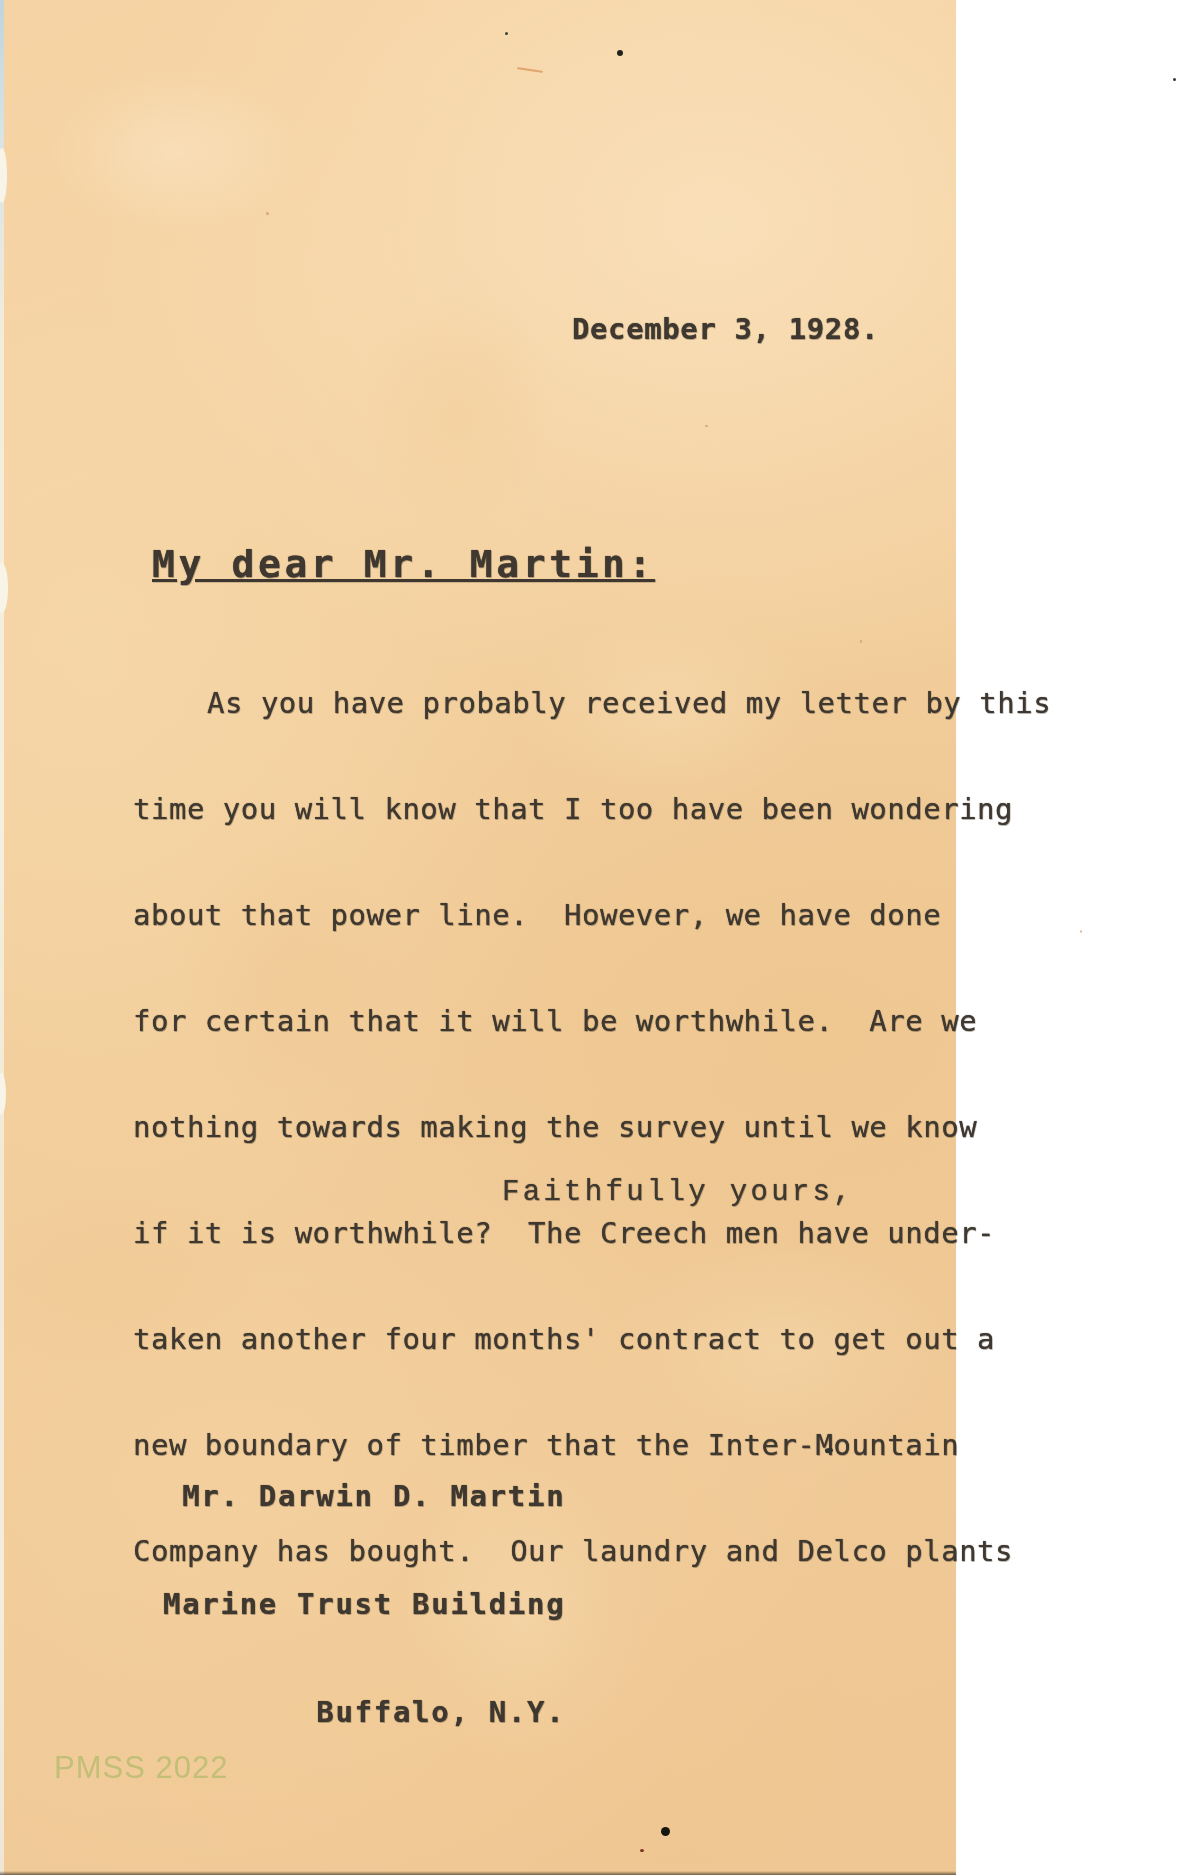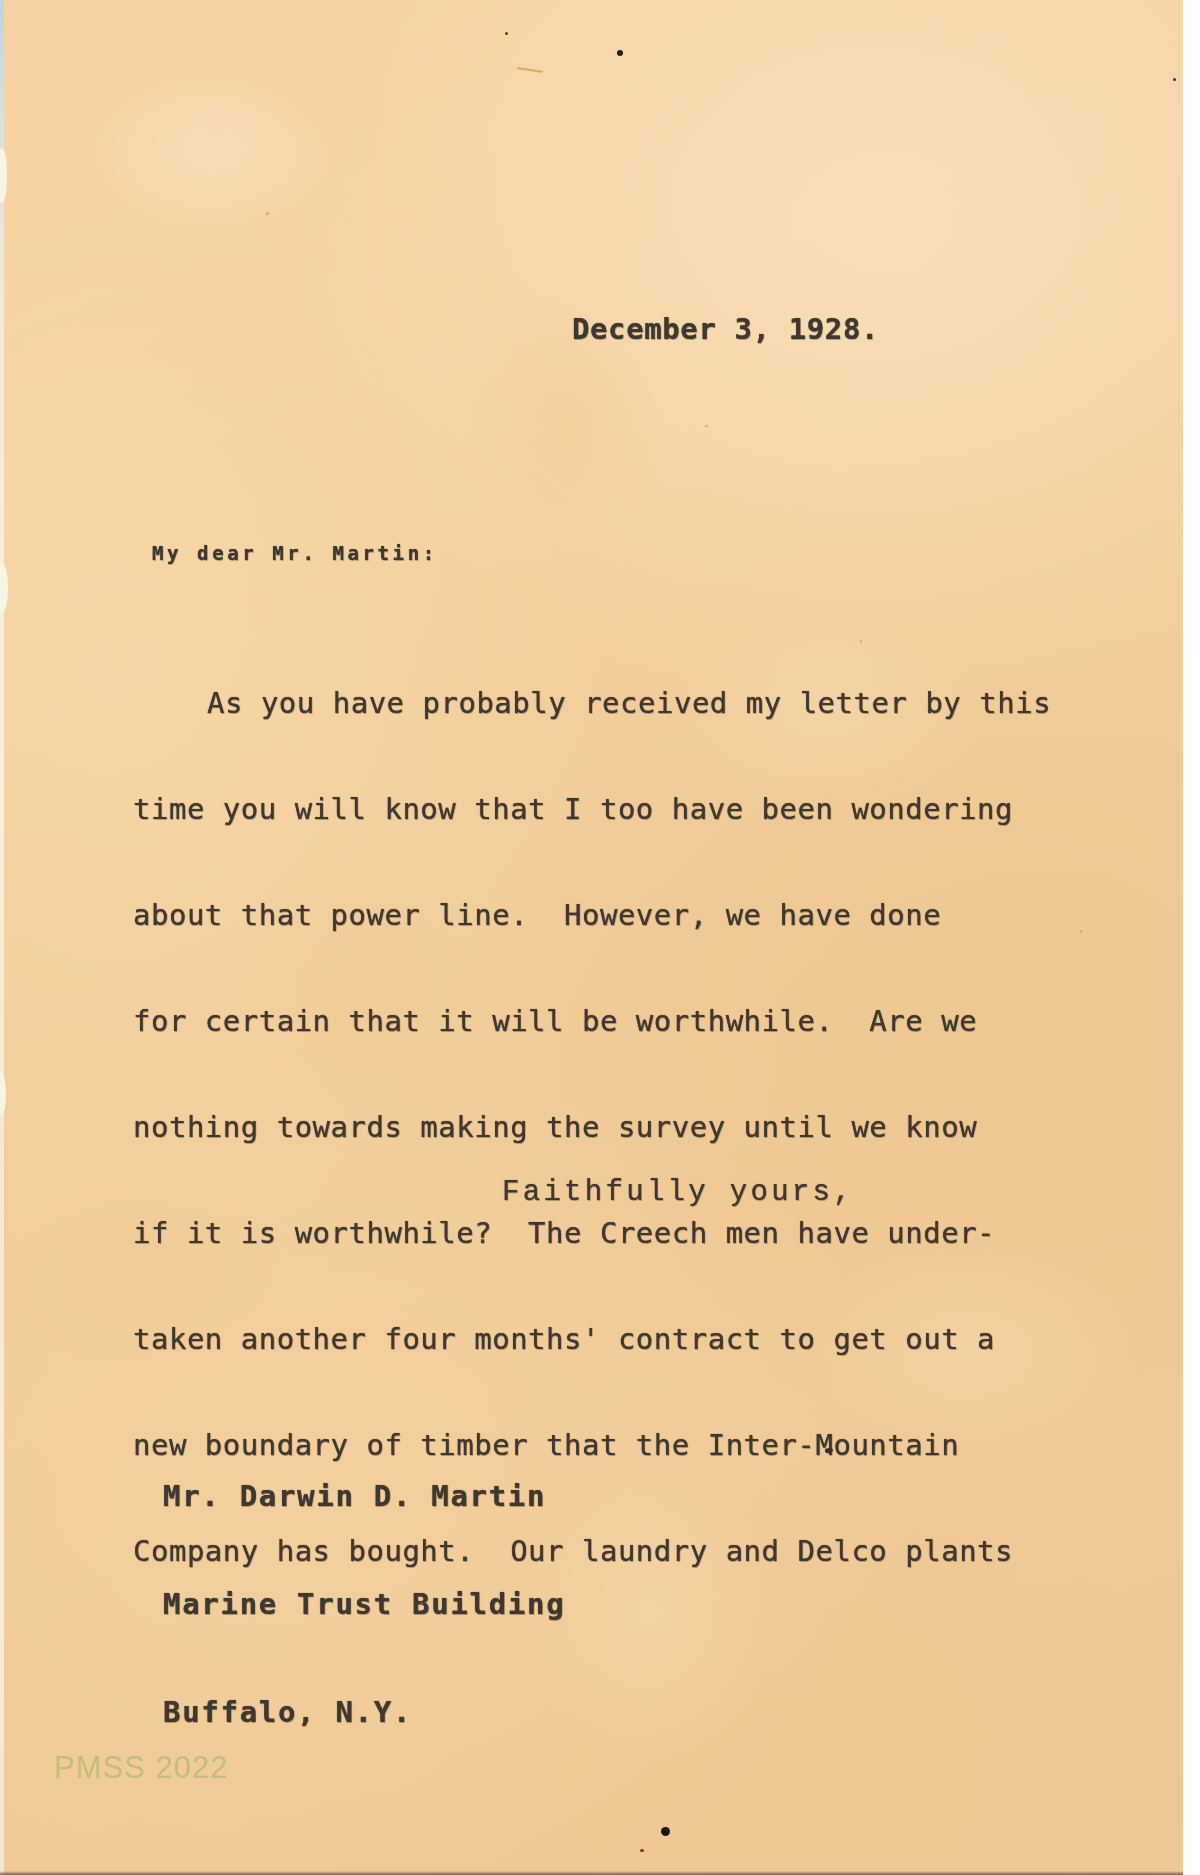--- a/index.html
+++ b/index.html
@@ -7,21 +7,21 @@
     padding: 0;
     width: 1200px;
     height: 1875px;
     overflow: hidden;
     font-family: "DejaVu Sans Mono", "Liberation Mono", monospace;
   }
 
   .paper {
     position: absolute;
     inset: 0;
-    width: 1183px;
+    width: 956px;
     height: 1875px;
     background-color: #f2cd9b;
     background-image:
       radial-gradient(900px 700px at 75% 12%, rgba(255,238,208,0.50), transparent 70%),
       radial-gradient(700px 900px at 10% 35%, rgba(250,226,184,0.40), transparent 70%),
       radial-gradient(800px 600px at 85% 55%, rgba(234,190,130,0.33), transparent 70%),
       radial-gradient(900px 700px at 25% 80%, rgba(248,216,168,0.40), transparent 70%),
       radial-gradient(700px 500px at 60% 95%, rgba(238,196,140,0.35), transparent 70%),
       linear-gradient(160deg, #f6d3a4 0%, #f1cc99 50%, #eec794 100%);
   }
@@ -77,23 +77,24 @@
   }
 
   .date {
     left: 572px; top: 312px;
     font-size: 29px;
     letter-spacing: 0.6px;
     font-weight: bold;
   }
   .salutation {
     left: 152px; top: 542px;
-    font-size: 19px;
+    font-size: 38px;
     letter-spacing: 3.6px;
     font-weight: bold;
+    text-decoration: underline;
   }
   .body-block {
     left: 133px; top: 616px;
     font-size: 29px;
     letter-spacing: 0.5px;
   }
   .body-line {
     height: 38px;
     line-height: 38px;
     white-space: pre;
@@ -108,20 +109,21 @@
   .address-block {
     left: 163px; top: 1408px;
     font-size: 29px;
     letter-spacing: 1.7px;
     font-weight: bold;
   }
   .address-line {
     height: 40px;
     line-height: 40px;
     white-space: pre;
+    text-align: right;
   }
 
   .watermark {
     position: absolute;
     left: 54px; top: 1750px;
     font-family: "Liberation Sans", sans-serif;
     font-size: 31px;
     letter-spacing: 1px;
     color: rgba(164,181,96,0.60);
     white-space: pre;

